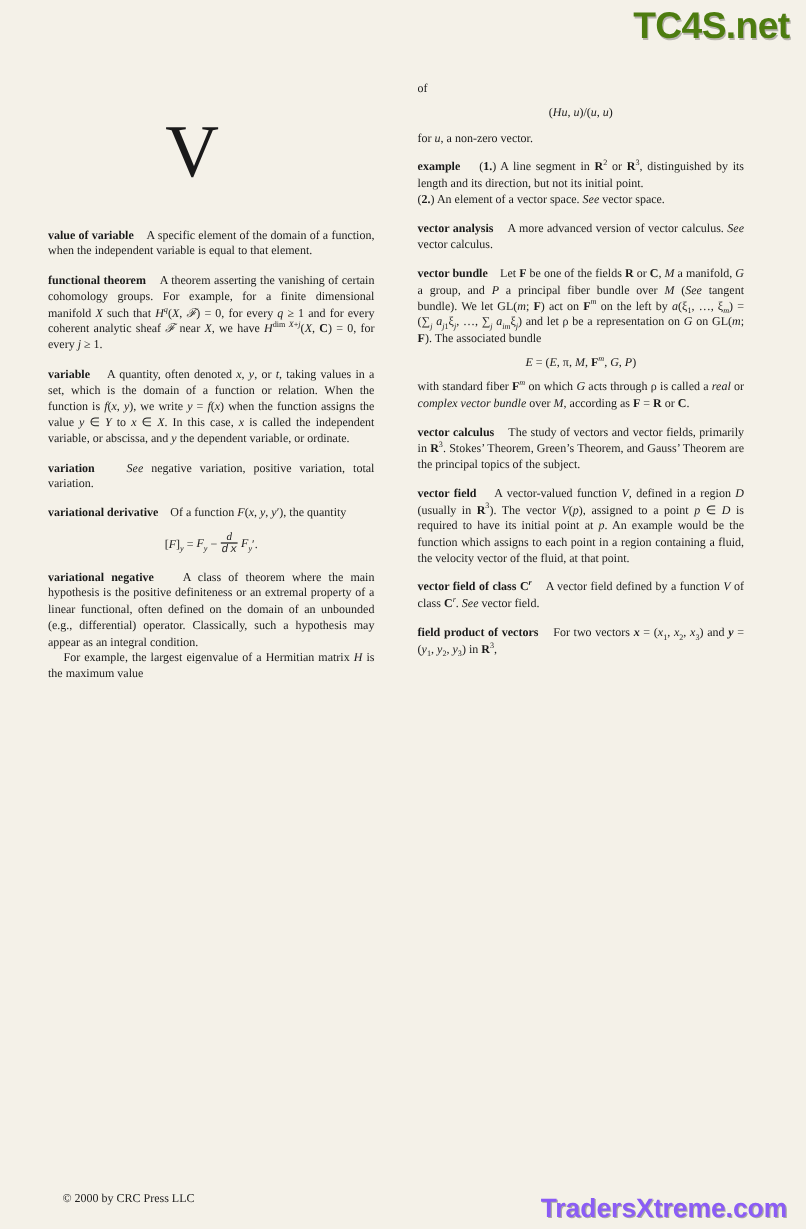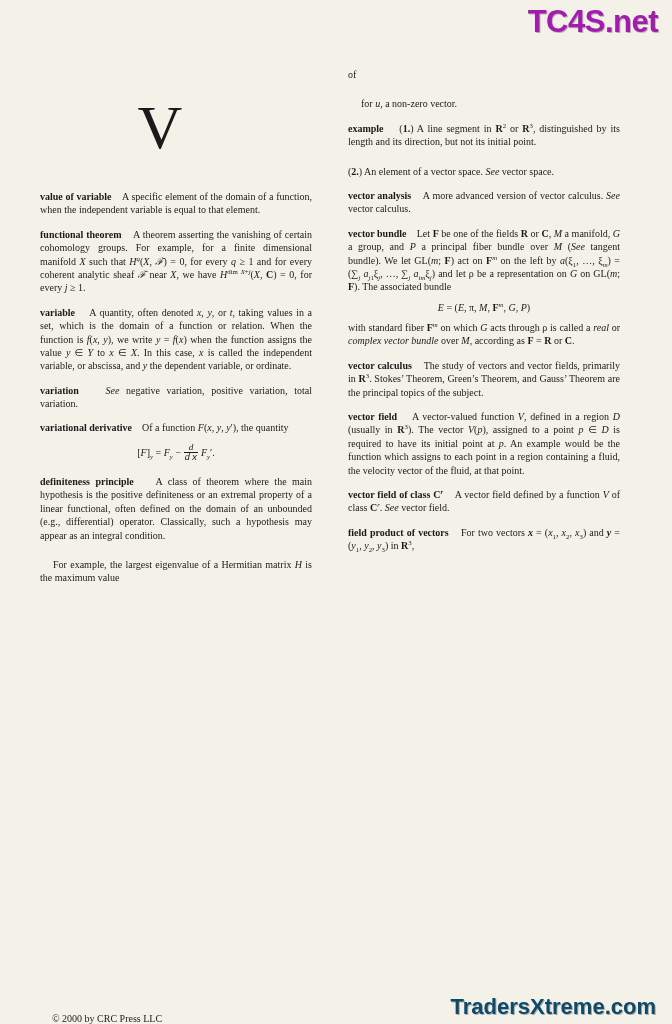--- a/index.html
+++ b/index.html
@@ -21,21 +21,21 @@
     background: #f4f1e8;
   }
   
   .wm-tc4s {
     position: absolute;
     top: 4px;
     right: 14px;
     font-family: "Liberation Sans", sans-serif;
     font-weight: bold;
     font-size: 31px;
-    color: #a21caf;
+    color: #4d7c0f;
     letter-spacing: -0.5px;
     text-shadow: 1px 1px 0 rgba(0,0,0,0.25);
     z-index: 50;
   }
   .wm-dlsub {
     position: absolute;
     top: 500px;
     left: 196px;
     font-family: "Liberation Sans", sans-serif;
     font-weight: bold;
@@ -45,21 +45,21 @@
     text-shadow: 1px 1px 0 rgba(0,0,0,0.3);
     z-index: 50;
   }
   .wm-traders {
     position: absolute;
     bottom: 4px;
     right: 16px;
     font-family: "Liberation Sans", sans-serif;
     font-weight: bold;
     font-size: 22px;
-    color: #0c4a6e;
+    color: #8b5cf6;
     text-shadow: 1px 1px 0 rgba(0,0,0,0.3);
     z-index: 50;
   }
   
   .letter {
     position: absolute;
     top: 96px;
     left: 0;
     width: 320px;
     text-align: center;
@@ -87,21 +87,20 @@
   }
   .entry {
     margin-bottom: 11px;
   }
   .entry p {
     margin: 0;
     text-indent: 0;
   }
   .entry p + p {
     text-indent: 13px;
-    margin-top: 16px;
   }
   .term {
     font-weight: bold;
   }
   .it { font-style: italic; }
   .bf { font-weight: bold; }
   .math {
     font-family: "Liberation Serif", serif;
     font-style: italic;
   }
@@ -130,21 +129,21 @@
   }
   .frac .den {
     display: block;
     padding: 0 1px;
     line-height: 1.15;
     font-family: Liberation Mono, monospace;
   }
   .footer {
     position: absolute;
     left: 52px;
-    bottom: 0;
+    bottom: 19px;
     font-size: 10px;
     color: #222;
   }
 </style>
 </head>
 <body>
 
 <div class="page">
 
   <div class="wm-tc4s">TC4S.net</div>
@@ -181,31 +180,32 @@
       <p><span class="term">variational derivative</span>
       &nbsp;&nbsp;&nbsp;<span>Of a function <span class="math">F</span>(<span class="math">x</span>, <span class="math">y</span>, <span class="math">y</span>′), the quantity</span></p>
       <span class="disp">
         [<span class="math">F</span>]<sub class="math">y</sub> = <span class="math">F<sub>y</sub></span> −
         <span class="frac"><span class="num math">d</span><span class="den math">d x</span></span>
         <span class="math">F<sub>y</sub></span>′.
       </span>
     </div>
 
     <div class="entry">
-      <p><span class="term">definiteness principle</span>
+      <p><span class="term">variational negative</span>
       &nbsp;&nbsp;&nbsp;<span>A class of theorem where the main hypothesis is the positive definiteness or an extremal property of a linear functional, often defined on the domain of an unbounded (e.g., differential) operator. Classically, such a hypothesis may appear as an integral condition.</span></p>
       <p><span>For example, the largest eigenvalue of a Hermitian matrix <span class="math">H</span> is the maximum value</span></p>
     </div>
 
   </div>
 
   <div class="col col-right">
 
     <div class="entry">
       <p><span>of</span></p>
+      <span class="disp">(<span class="math">Hu</span>, <span class="math">u</span>)/(<span class="math">u</span>, <span class="math">u</span>)</span>
       <p><span>for <span class="math">u</span>, a non-zero vector.</span></p>
     </div>
 
     <div class="entry">
       <p><span class="term">example</span>
       &nbsp;&nbsp;&nbsp;<span>(<span class="bf">1.</span>) A line segment in <span class="bf">R</span><sup class="up">2</sup> or <span class="bf">R</span><sup class="up">3</sup>, distinguished by its length and its direction, but not its initial point.</span></p>
       <p style="text-indent:0"><span>(<span class="bf">2.</span>) An element of a vector space. <span class="it">See</span> vector space.</span></p>
     </div>
 
     <div class="entry">

